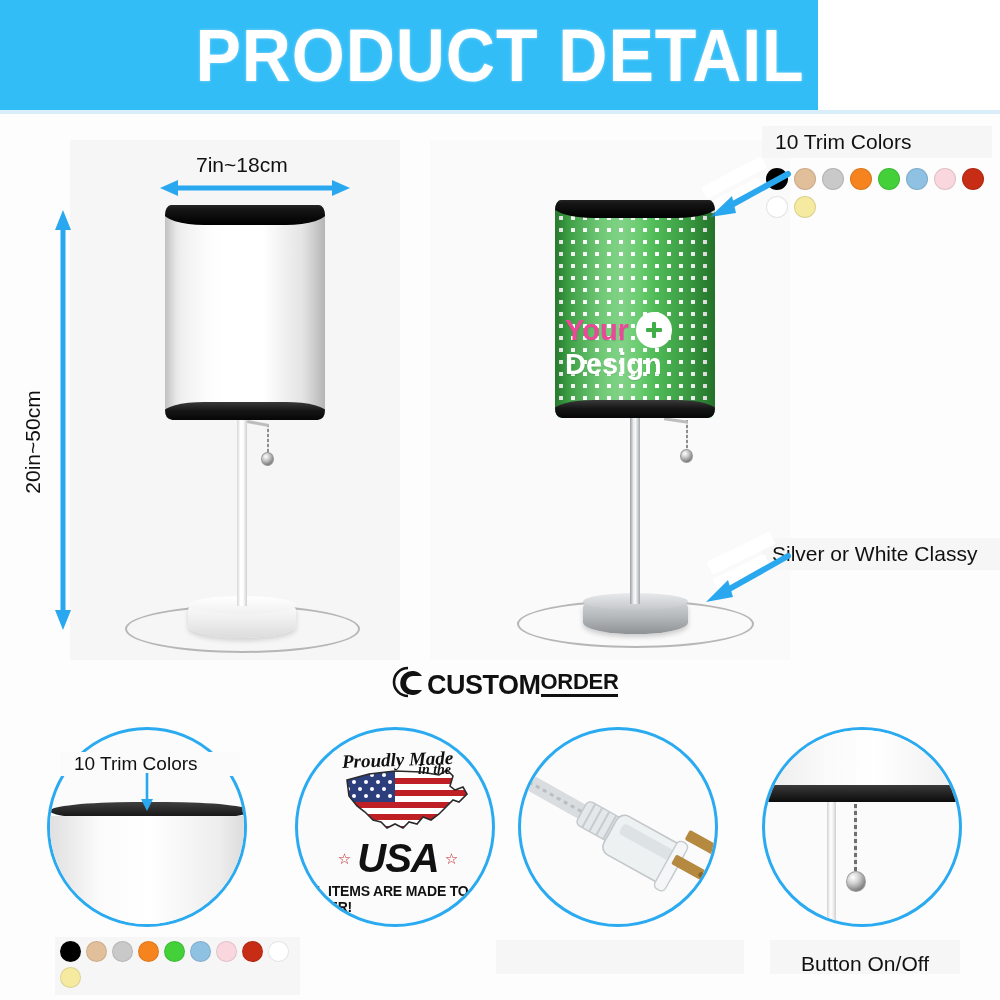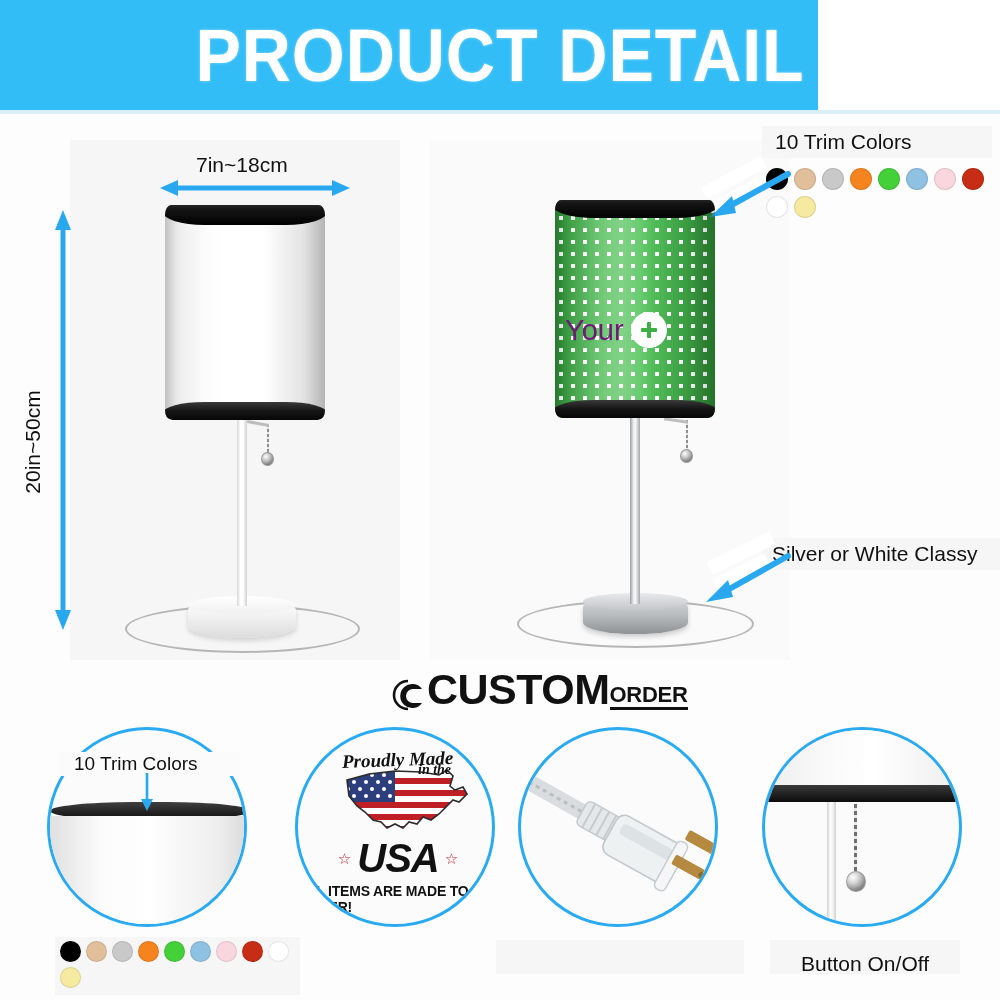--- a/index.html
+++ b/index.html
@@ -102,21 +102,21 @@
     overflow: hidden;
   }
   .circle-caption {
     position: absolute; text-align: center;
     font-size: 21px; color: #111; white-space: nowrap;
   }
 
   
   .logo-wrap { position: absolute; display: flex; align-items: flex-end; }
   .logo-custom {
-    font-size: 43px; font-weight: bold; letter-spacing: -0.5px;
+    font-size: 27px; font-weight: bold; letter-spacing: -0.5px;
     color: #111; font-family: "Liberation Sans", sans-serif;
     transform: scaleX(1.0);
   }
   .logo-witch {
     font-size: 22px; font-weight: bold; color: #111;
     border-bottom: 3px solid #111; line-height: 1.05; padding-bottom: 1px;
     letter-spacing: -0.3px;
   }
 
   
@@ -204,28 +204,29 @@
 
     <div class="shade" style="left:555px;top:200px;width:160px;height:218px;">
       <div class="shade-body" style="background:
              radial-gradient(circle, #ffffff 2.1px, rgba(255,255,255,0) 2.4px) 0 0/12px 12px,
              linear-gradient(90deg,#2f8f37 0%, #3da545 9%, #49bd51 34%, #4cc254 52%, #3ea646 80%, #2c8a34 100%);
              background-repeat: repeat, no-repeat;"></div>
       <div class="gloss"></div>
 
       <div style="position:absolute;left:0;right:0;top:112px;z-index:5;padding:0 10px;">
         <div style="display:flex;align-items:center;gap:7px;">
-          <span style="color:#701a75;font-size:29px;font-weight:normal;line-height:1;text-shadow:0 1px 1px rgba(0,0,0,.12);text-align:right;">Your</span>
+          <span style="color:#ec4899;font-size:29px;font-weight:bold;line-height:1;text-shadow:0 1px 1px rgba(0,0,0,.12);text-align:right;">Your</span>
           <span style="display:inline-flex;align-items:center;justify-content:center;width:36px;height:36px;border-radius:50%;background:#fff;">
             <svg width="22" height="22" viewBox="0 0 22 22">
               <rect x="9" y="3" width="4" height="16" rx="1" fill="#3fae46"></rect>
               <rect x="3" y="9" width="16" height="4" rx="1" fill="#3fae46"></rect>
             </svg>
           </span>
         </div>
+        <div style="color:#fff;font-size:29px;font-weight:bold;line-height:1.15;text-shadow:0 1px 1px rgba(0,0,0,.12);">Design</div>
       </div>
 
       <div class="trim-top" style="top:-6px;height:24px;"></div>
       <div class="trim-bottom" style="bottom:-4px;height:22px;"></div>
     </div>
   </div>
 
   <div class="panel-tint" style="left:762px;top:126px;width:230px;height:32px;"></div>
   <div class="label" style="position:absolute;left:775px;top:130px;font-size:21px;">10 Trim Colors</div>
 

